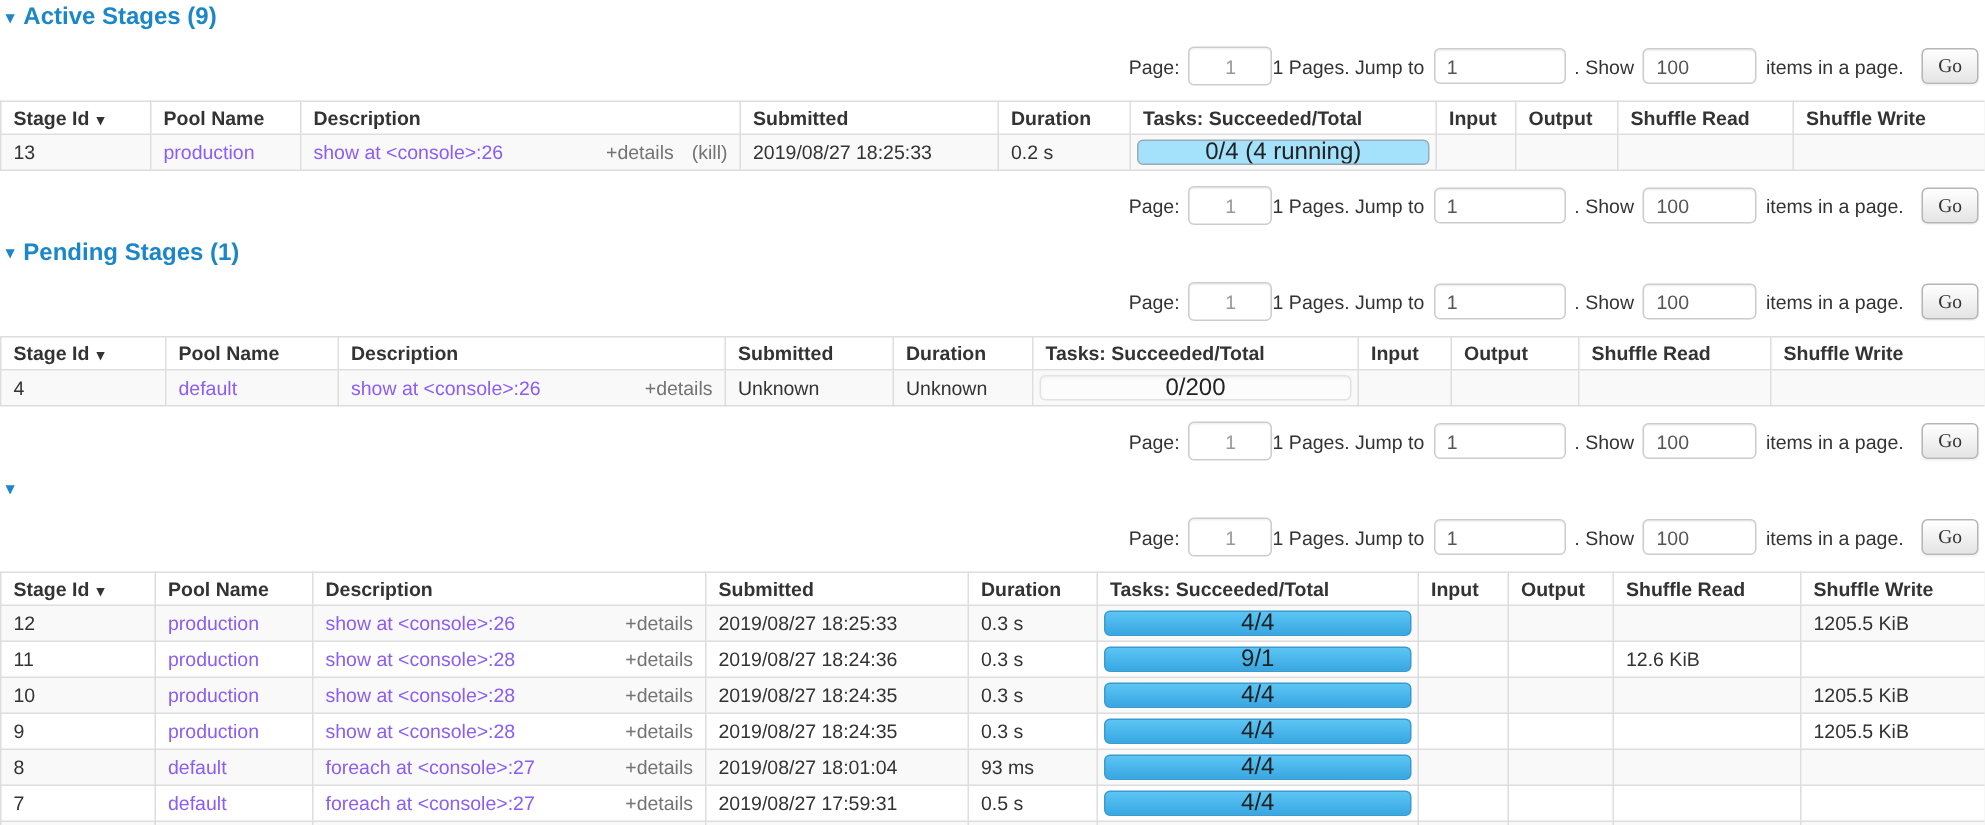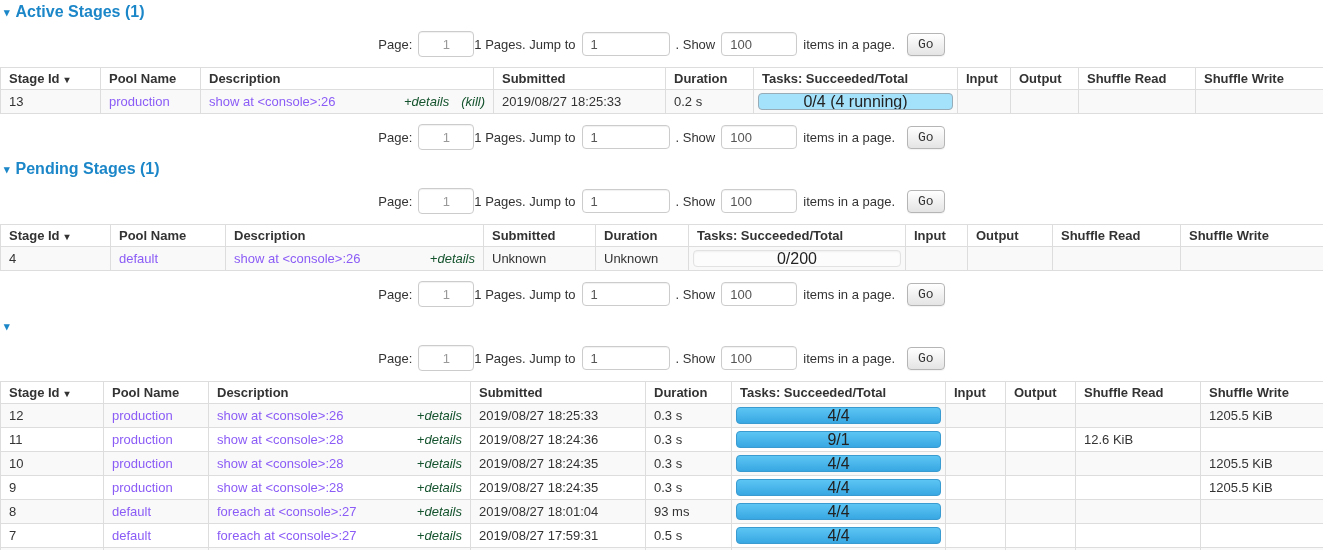--- a/index.html
+++ b/index.html
@@ -7,70 +7,70 @@
     width:1323px;height:550px;overflow:hidden;
     font-family:"Liberation Sans",sans-serif;font-size:13px;color:#333;
   }
   .section-title{
     display:flex;align-items:center;gap:6px;
     color:#1b86c8;font-weight:bold;font-size:16px;
     margin:3px 0 0 4px;line-height:18px;cursor:pointer;
   }
   .section-title .tri{font-size:11px;line-height:18px;}
   .pagebar{
-    display:flex;justify-content:center;align-items:center;
-    margin:9px 0;padding:0 16px;height:28px;
+    display:flex;justify-content:flex-end;align-items:center;
+    margin:9px 0;padding:0 4px;height:28px;
   }
   .pagebar .left,.pagebar .right{display:flex;align-items:center;gap:6px;}
   .pagebar span{color:#333;}
   input.pagebox{
     width:50px;height:22px;border:1px solid #ccc;border-radius:4px;
     text-align:center;color:#999;font-size:13px;font-family:inherit;
     box-shadow:inset 0 1px 1px rgba(0,0,0,.06);
   }
   input.jumpbox{
     width:70px;height:22px;border:1px solid #ccc;border-radius:4px;
     padding:0 8px;color:#555;font-size:13px;font-family:inherit;
     box-shadow:inset 0 1px 1px rgba(0,0,0,.06);
   }
   input.showbox{width:58px;}
   button.gobtn{
     margin-left:6px;padding:3px 10px;border:1px solid #b5b5b5;border-radius:4px;
     background:linear-gradient(#ffffff,#e4e4e4);color:#333;font-size:13px;
-    font-family:Liberation Mono, monospace;cursor:pointer;box-shadow:0 1px 1px rgba(0,0,0,.05);
+    font-family:Liberation Serif, serif;cursor:pointer;box-shadow:0 1px 1px rgba(0,0,0,.05);
   }
   table{width:1323px;border-collapse:collapse;table-layout:fixed;}
   th,td{
     border:1px solid #ddd;padding:3px 8px;height:15px;
     text-align:left;white-space:nowrap;overflow:hidden;font-size:13px;
   }
   th{font-weight:bold;color:#333;background:#fff;cursor:pointer;}
   tbody tr:nth-child(odd){background:#f9f9f9;}
   tbody tr:nth-child(even){background:#fff;}
   a{color:#8b5cf6;text-decoration:none;cursor:pointer;}
   .descwrap{display:flex;justify-content:space-between;align-items:center;gap:8px;}
   .descright{display:flex;gap:12px;flex:none;}
-  .descright a{color:#14532d;font-style:italic;}
+  .descright a{color:#737373;}
   .taskcell{padding:3px 4px;}
   .progress{
     height:15px;border-radius:4px;text-align:center;
     font-size:16px;line-height:15px;color:#222;overflow:hidden;
   }
   .progress.running{background:#a4e1fa;border:1px solid #98acb8;}
   .progress.empty{background:#fcfcfc;border:1px solid #e2e2e2;box-shadow:inset 0 1px 2px rgba(0,0,0,.05);}
   .progress.done{background:linear-gradient(#5cc5f4,#38a7e2);border:1px solid #3a9bd0;text-align:center;}
   .sortarrow{margin-left:5px;font-size:10px;color:#333;}
 </style>
 </head>
 <body>
 
 <div class="section">
   <div class="section-title">
     <span class="tri">▾</span>
-    <span>Active Stages (1)</span>
+    <span>Active Stages (9)</span>
   </div>
 
   <div class="pagebar">
     <div class="left">
       <span>Page:</span>
       <input class="pagebox" value="1" style="">
     </div>
     <div class="right">
       <span>1 Pages. Jump to</span>
       <input class="jumpbox" value="1" style="">

